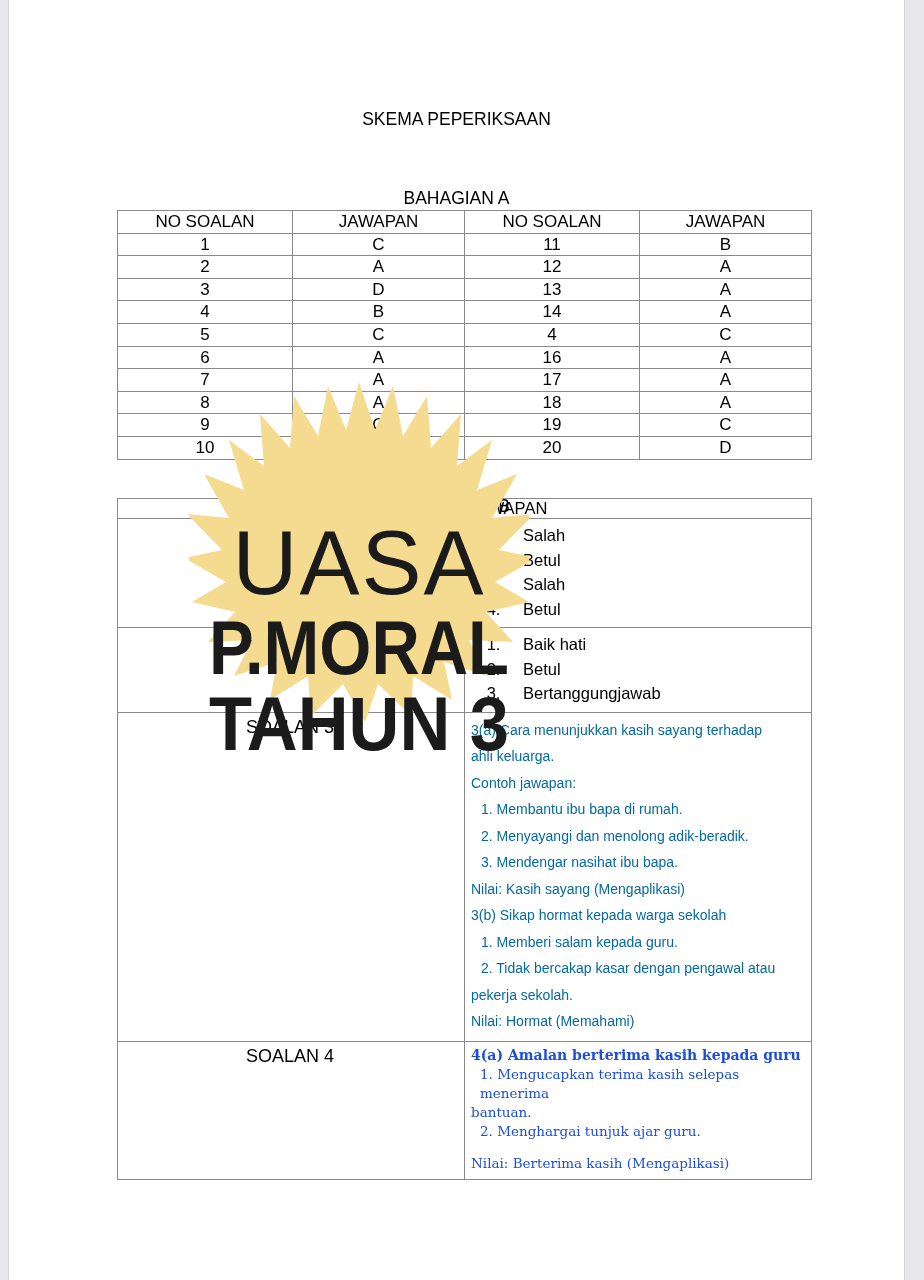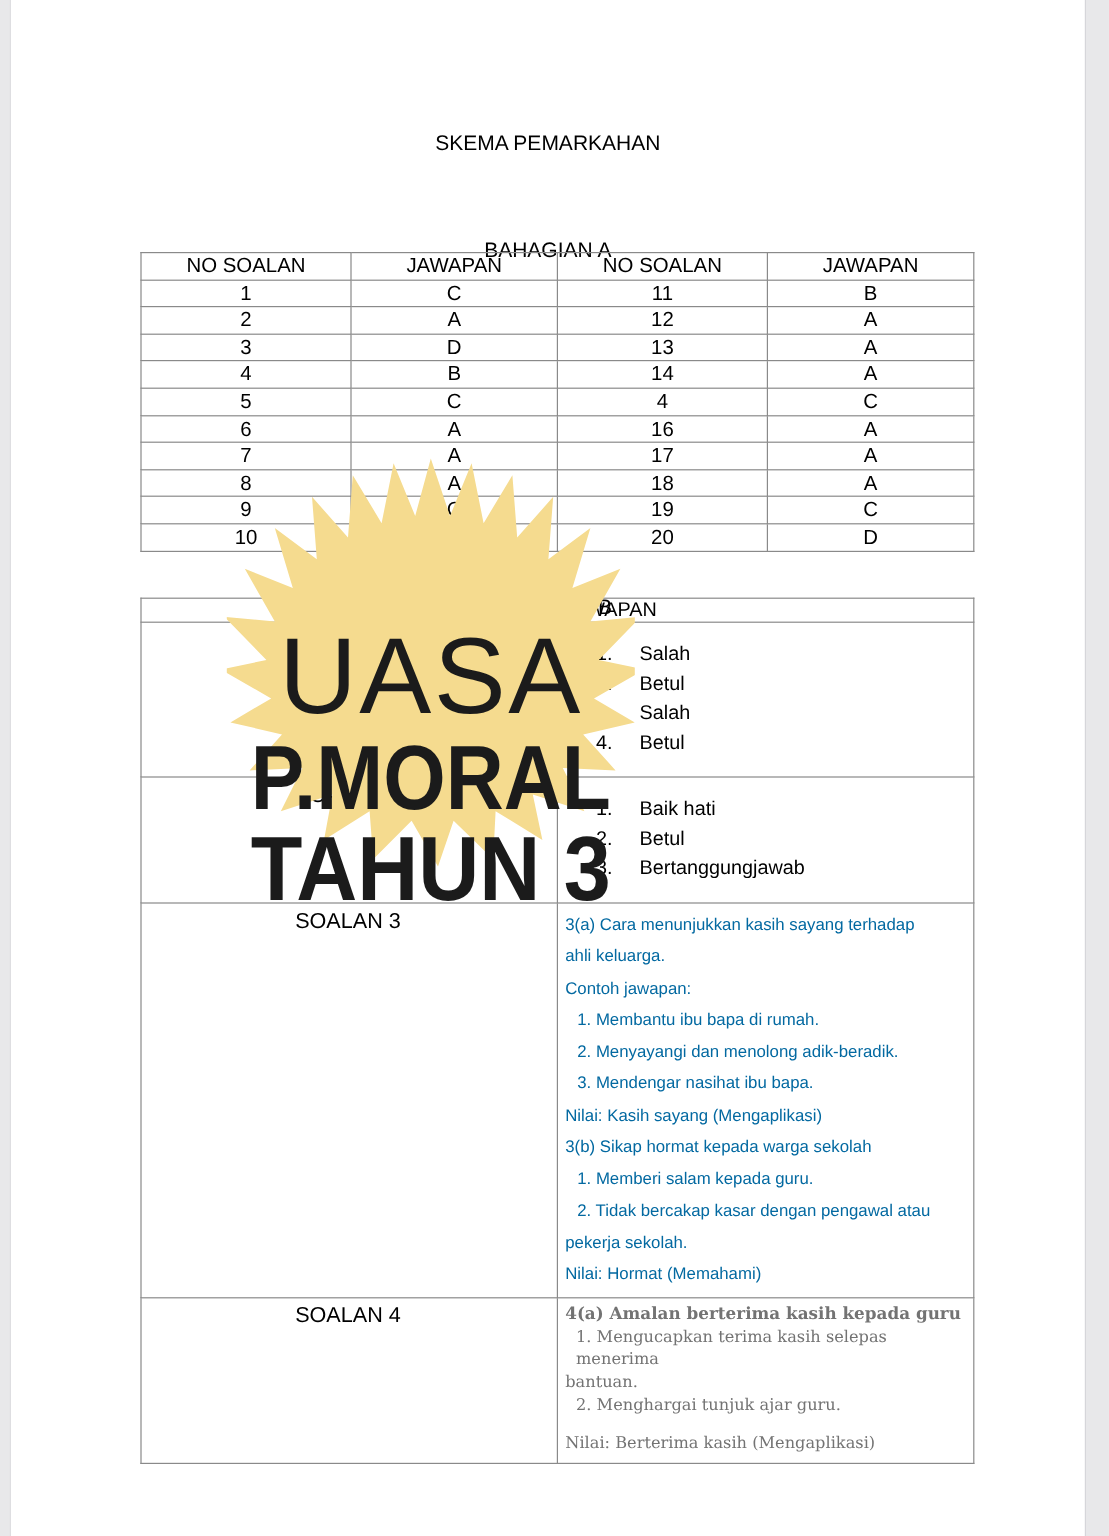--- a/index.html
+++ b/index.html
@@ -45,21 +45,21 @@
   .doc-title .tline { display: block; }
 
   
   .section-heading {
     position: absolute;
     width: 100%;
     text-align: center;
     font-size: 17.5px;
     color: #000;
   }
-  #heading-a { left: 0; top: 198px; text-align: center; }
+  #heading-a { left: 0; top: 188px; text-align: center; }
   #heading-b { left: 0; top: 496px; color: #000; }
 
   
   #table-a {
     position: absolute;
     left: 108px;
     top: 210px;
     width: 694px;
     border-collapse: collapse;
     table-layout: fixed;
@@ -111,21 +111,21 @@
     padding: 4px 2px 0 0 !important;
   }
   .b-ans {
     text-align: left;
     font-size: 16px;
     padding: 4px 6px 6px 6px !important;
   }
 
   
   ol.ans-list {
-    margin: 10px;
+    margin: 0;
     padding: 0 0 0 34px;
     list-style-position: outside;
   }
   ol.ans-list li {
     font-size: 16.5px;
     line-height: 24.5px;
     padding-left: 18px;
   }
 
   
@@ -136,21 +136,21 @@
     color: #0369a1;
   }
   .p3.indent { padding-left: 10px; }
 
   
   .s4 {
     font-family: "DejaVu Serif", serif;
     font-size: 13.5px;
     line-height: 19px;
     margin: 0;
-    color: #737373;
+    color: #1d4ed8;
   }
   .s4.bold { font-weight: bold; font-size: 14px; }
   .s4.indent { padding-left: 9px; }
   .s4.gap { height: 13px; }
 
   
   #watermark {
     position: absolute;
     left: 180px;
     top: 374px;
@@ -172,21 +172,21 @@
     font-weight: bold;
   }
 </style>
 </head>
 <body>
 
 <div id="page">
   <div id="content">
 
     <div class="doc-title">
-      <span class="tline">SKEMA PEMARKAHAN</span>
+      <span class="tline">SKEMA PEPERIKSAAN</span>
     </div>
 
     <div class="section-heading" id="heading-a">BAHAGIAN A</div>
 
     <table id="table-a">
       <colgroup>
         <col class="c-no">
           <col class="c-ans">
           <col class="c-no">
           <col class="c-ans">

